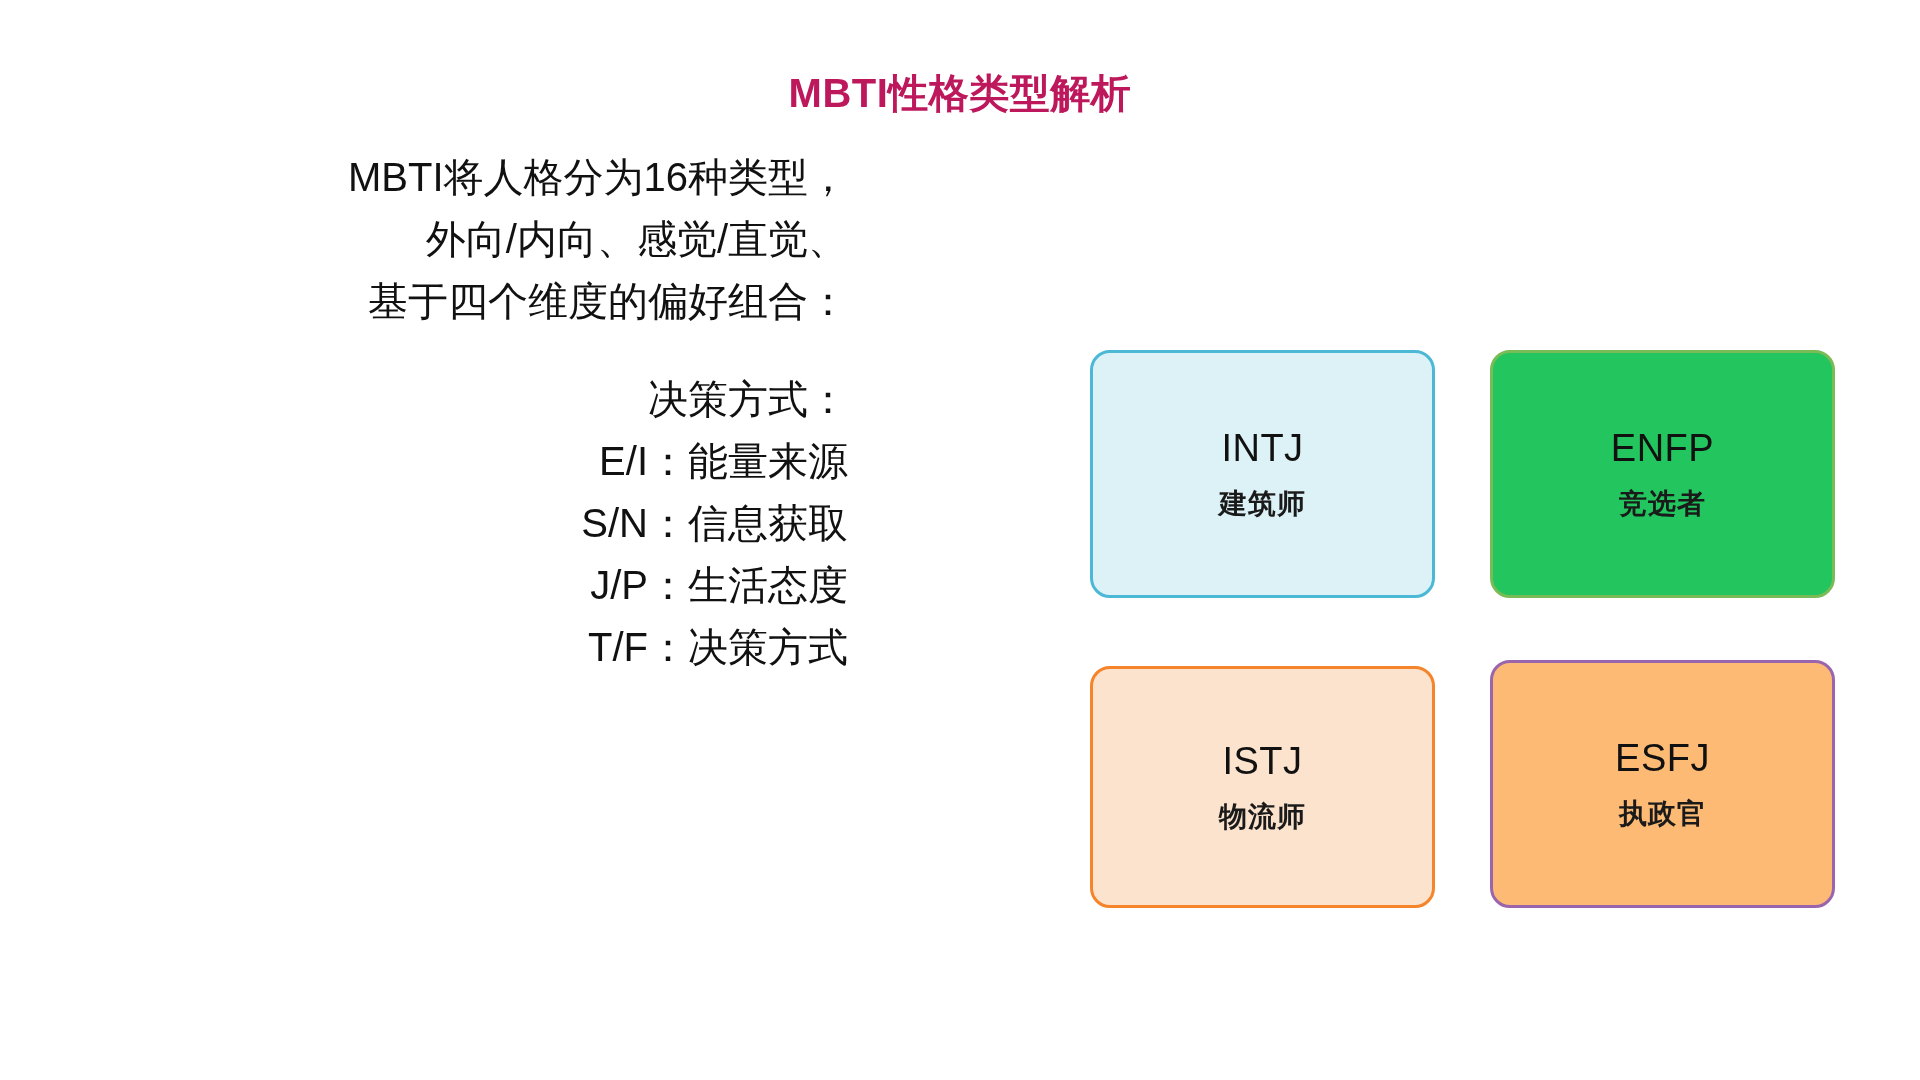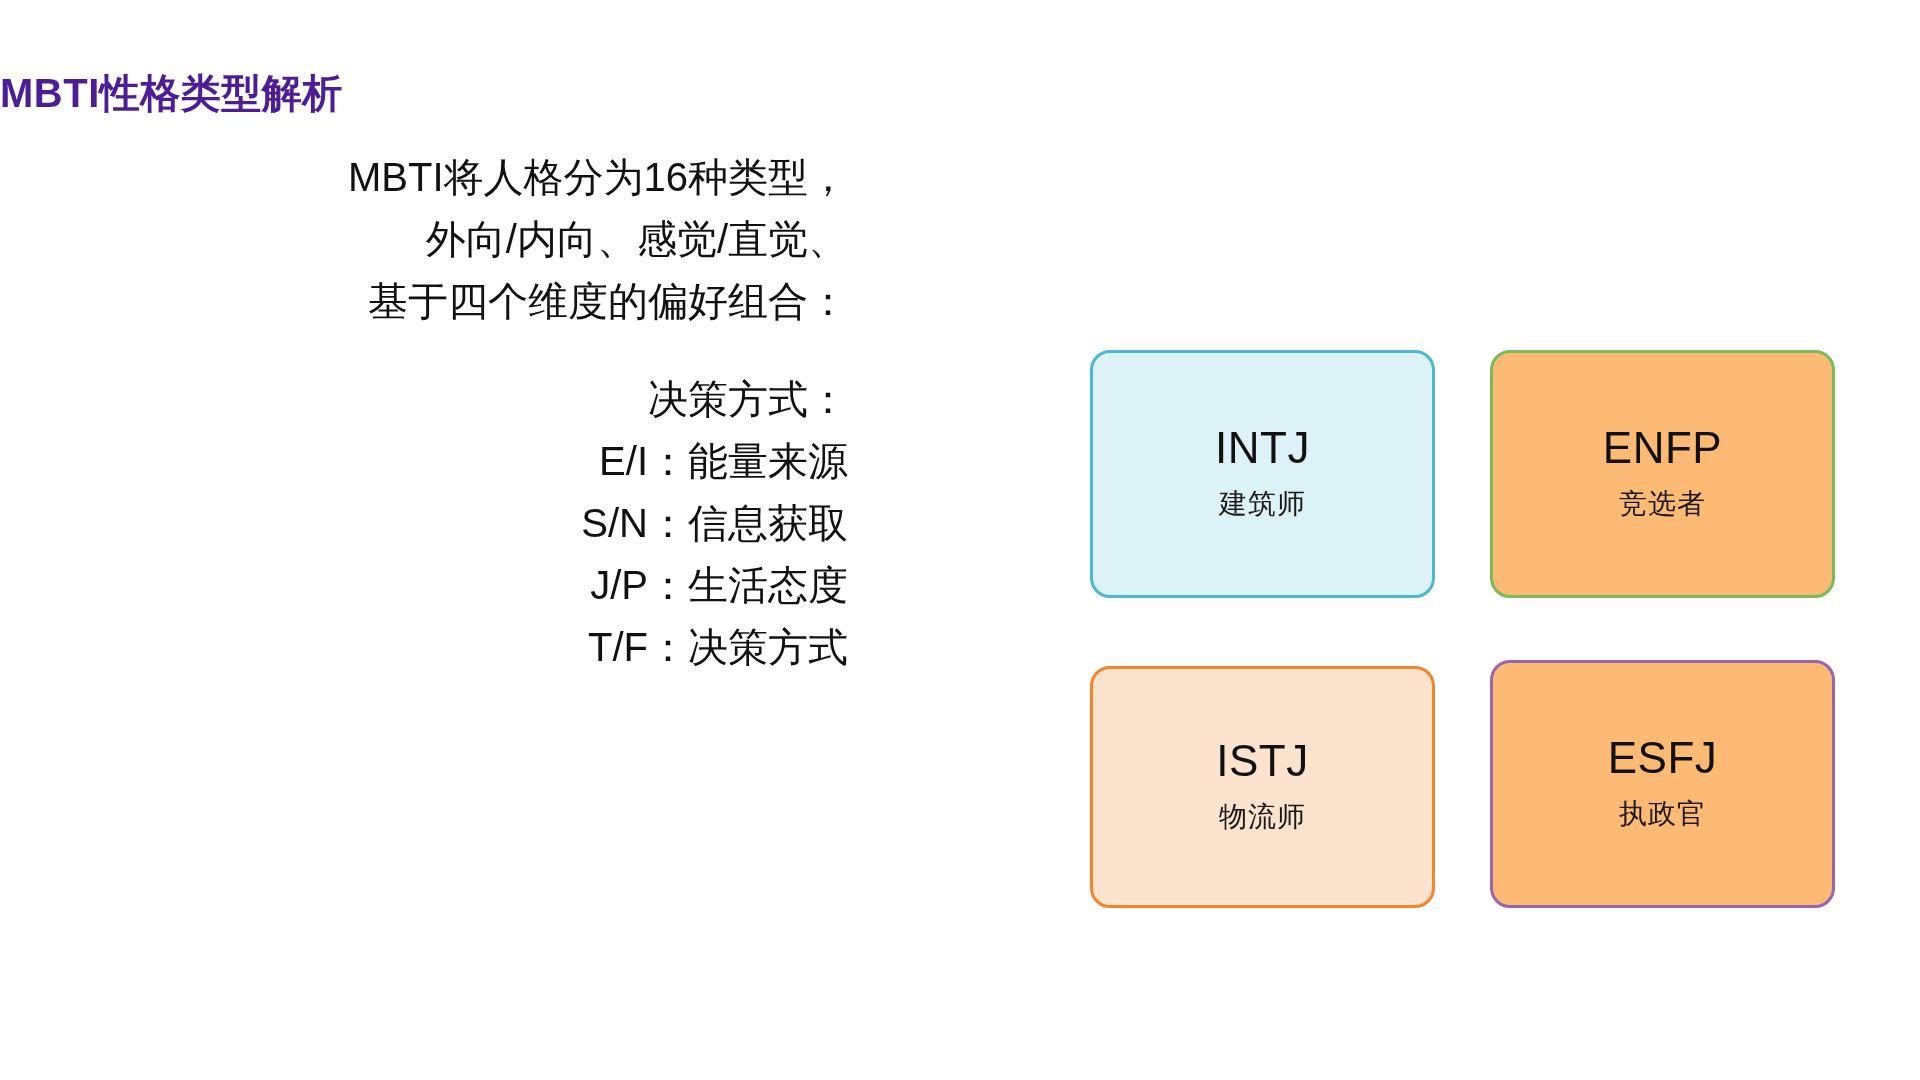--- a/index.html
+++ b/index.html
@@ -15,24 +15,25 @@
     overflow: hidden;
     position: relative;
   }
 
   
   #slide-title {
     position: absolute;
     top: 42px;
     left: 0;
     width: 1920px;
+    text-align: center;
     font-size: 40px;
     font-weight: bold;
     letter-spacing: 0.5px;
-    color: #4c1d95;
+    color: #be185d;
     line-height: 1.2;
   }
 
   
   #body-column {
     position: absolute;
     left: 28px;
     top: 146px;
     width: 820px;
   }
@@ -72,31 +73,31 @@
     border-style: solid;
     box-sizing: border-box;
     display: flex;
     flex-direction: column;
     align-items: center;
     justify-content: center;
     padding-bottom: 6px;
   }
 
   .card-code {
-    font-size: 44px;
+    font-size: 38px;
     line-height: 64px;
     font-weight: normal;
     color: #111111;
     letter-spacing: 0.5px;
   }
 
   .card-name {
     font-size: 28px;
     line-height: 44px;
-    font-weight: normal;
+    font-weight: bold;
     color: #1a1a1a;
     letter-spacing: 1px;
     margin-top: 2px;
   }
 </style>
 </head>
 <body style="background-color: rgb(255, 255, 255);">
 
 <h1 id="slide-title">MBTI性格类型解析</h1>
 
@@ -118,21 +119,21 @@
 
 </div>
 
 <div id="card-grid">
 
   <div class="mbti-card" style="background-color: rgb(221, 242, 246); border-color: rgb(75, 184, 214);">
     <div class="card-code">INTJ</div>
     <div class="card-name">建筑师</div>
   </div>
 
-  <div class="mbti-card" style="background-color: #fdba74; border-color: rgb(121, 187, 86);">
+  <div class="mbti-card" style="background-color: #22c55e; border-color: rgb(121, 187, 86);">
     <div class="card-code">ENFP</div>
     <div class="card-name">竞选者</div>
   </div>
 
   <div class="mbti-card" style="background-color: rgb(252, 227, 205); border-color: rgb(245, 132, 42); margin-top: 6px;">
     <div class="card-code">ISTJ</div>
     <div class="card-name">物流师</div>
   </div>
 
   <div class="mbti-card" style="background-color: #fdba74; border-color: rgb(154, 101, 173);">

